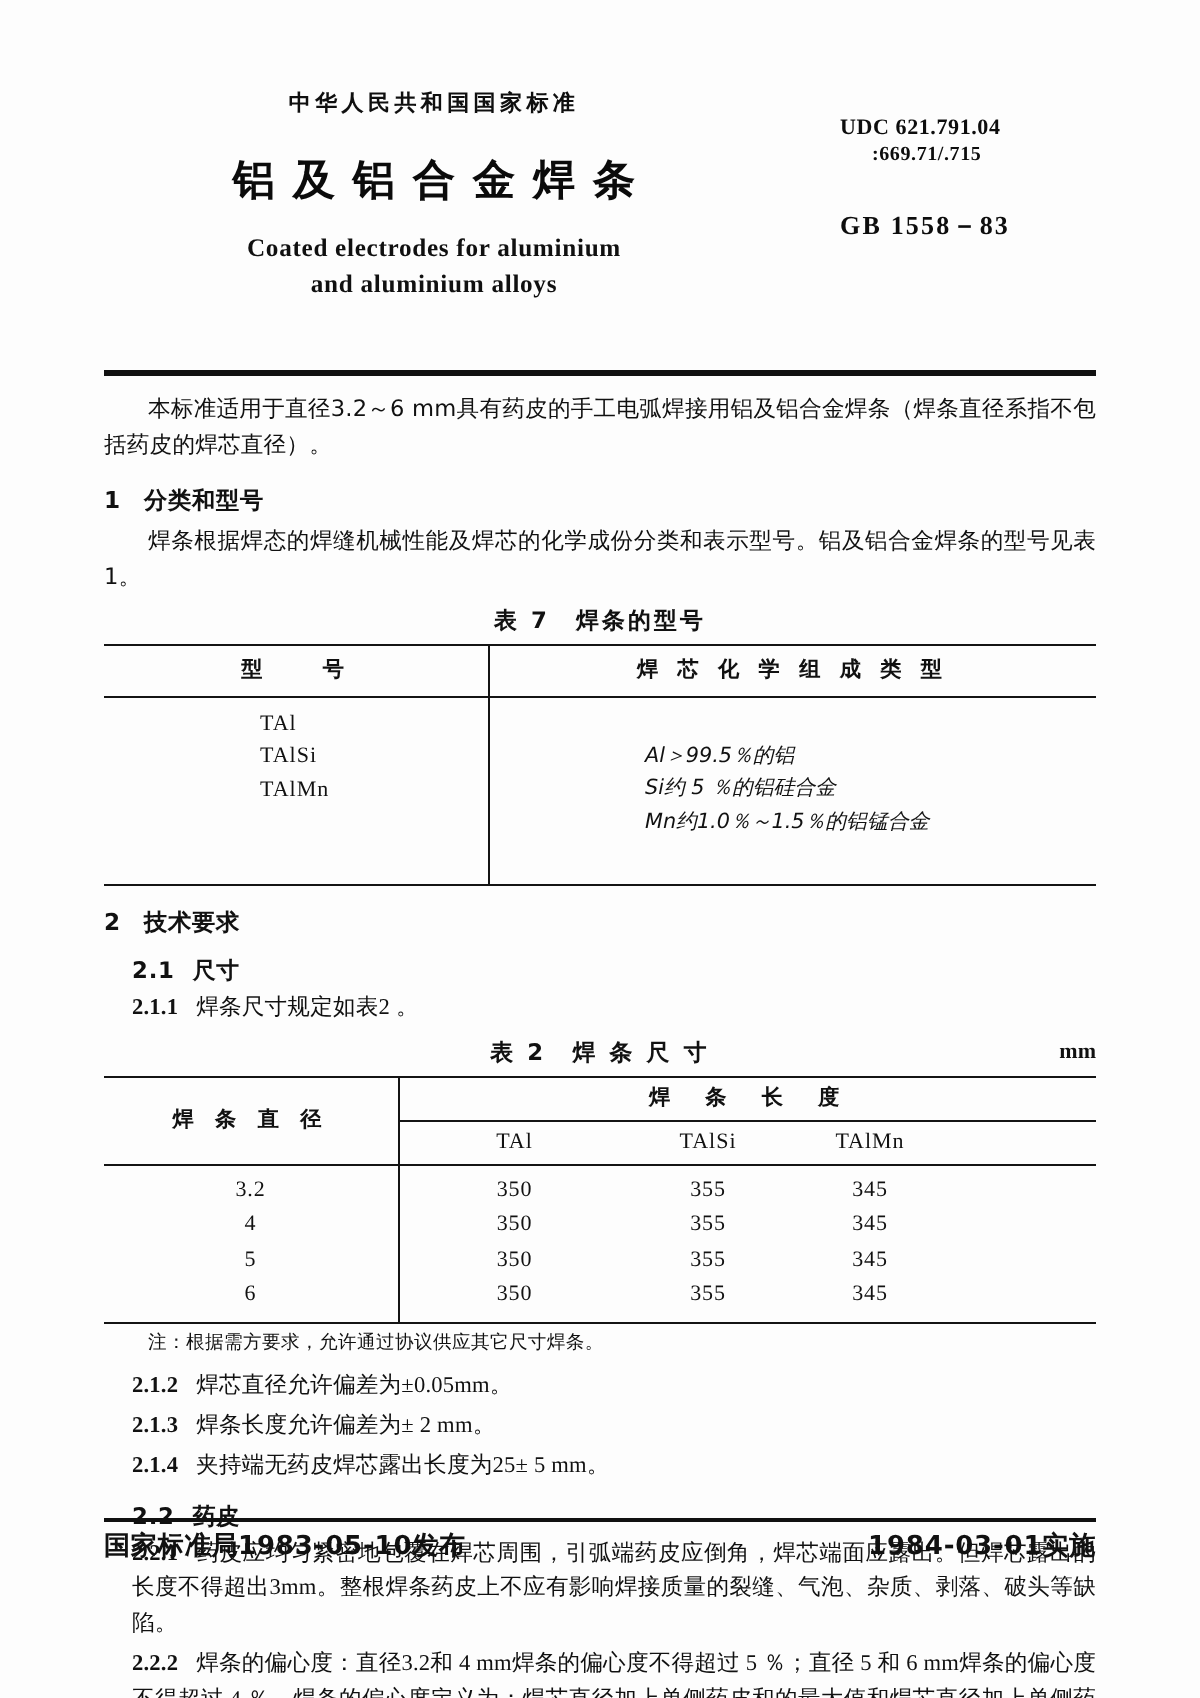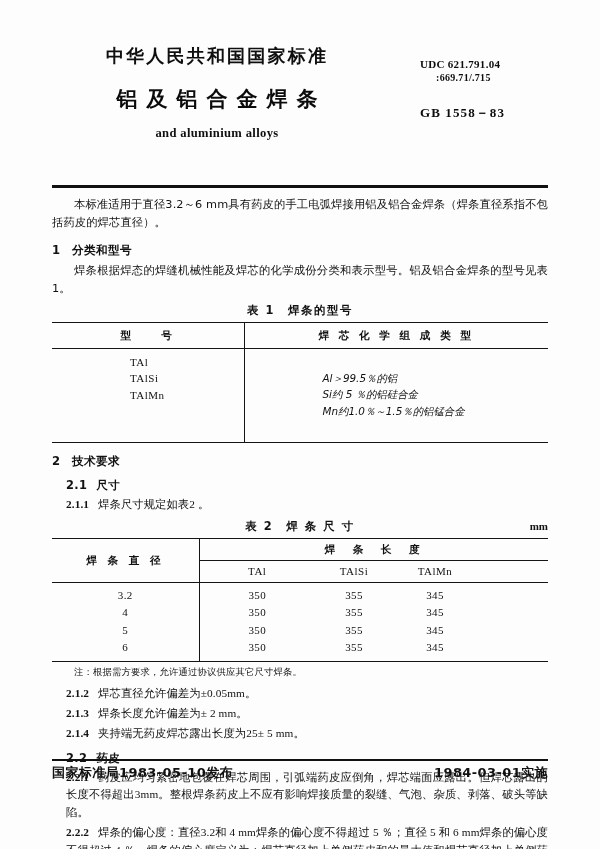--- a/index.html
+++ b/index.html
@@ -34,21 +34,21 @@
   }
   .mast-left {
     position: absolute;
     left: 0;
     top: 0;
     width: 330px;
     text-align: center;
   }
   .national-line {
     font-family: "DejaVu Sans", sans-serif;
-    font-size: 18px;
+    font-size: 11px;
     font-weight: bold;
     letter-spacing: 2.2px;
     color: #0f0f0f;
     white-space: nowrap;
   }
   .doc-title {
     margin-top: 17px;
     font-family: "DejaVu Sans", sans-serif;
     font-size: 21px;
     font-weight: bold;
@@ -301,20 +301,21 @@
 </head>
 <body>
 
 <div class="page">
 
   <div class="masthead">
     <div class="mast-left">
       <div class="national-line">中华人民共和国国家标准</div>
       <div class="doc-title">铝及铝合金焊条</div>
       <div class="doc-title-en">
+        <div>Coated electrodes for aluminium</div>
         <div>and aluminium alloys</div>
       </div>
     </div>
     <div class="mast-right">
       <div class="udc-1">UDC 621.791.04</div>
       <div class="udc-2">:669.71/.715</div>
       <div class="gb-no">GB 1558－83</div>
     </div>
   </div>
 
@@ -323,21 +324,21 @@
   <div class="content">
 
     <p class="para">本标准适用于直径3.2～6 mm具有药皮的手工电弧焊接用铝及铝合金焊条（焊条直径系指不包括药皮的焊芯直径）。</p>
 
     <div class="head1">
       <span class="num">1</span><span>分类和型号</span>
     </div>
 
     <p class="para">焊条根据焊态的焊缝机械性能及焊芯的化学成份分类和表示型号。铝及铝合金焊条的型号见表1。</p>
 
-    <div class="tbl-caption">表 1　焊条的型号</div>
+    <div class="tbl-caption">表 7　焊条的型号</div>
     <table class="std t1">
       <colgroup>
           <col class="col-model">
           <col>
         </colgroup>
       <tbody>
           <tr class="hdr-row">
         <td class="cell-div">型　　号</td>
         <td>焊 芯 化 学 组 成 类 型</td>
       </tr>

